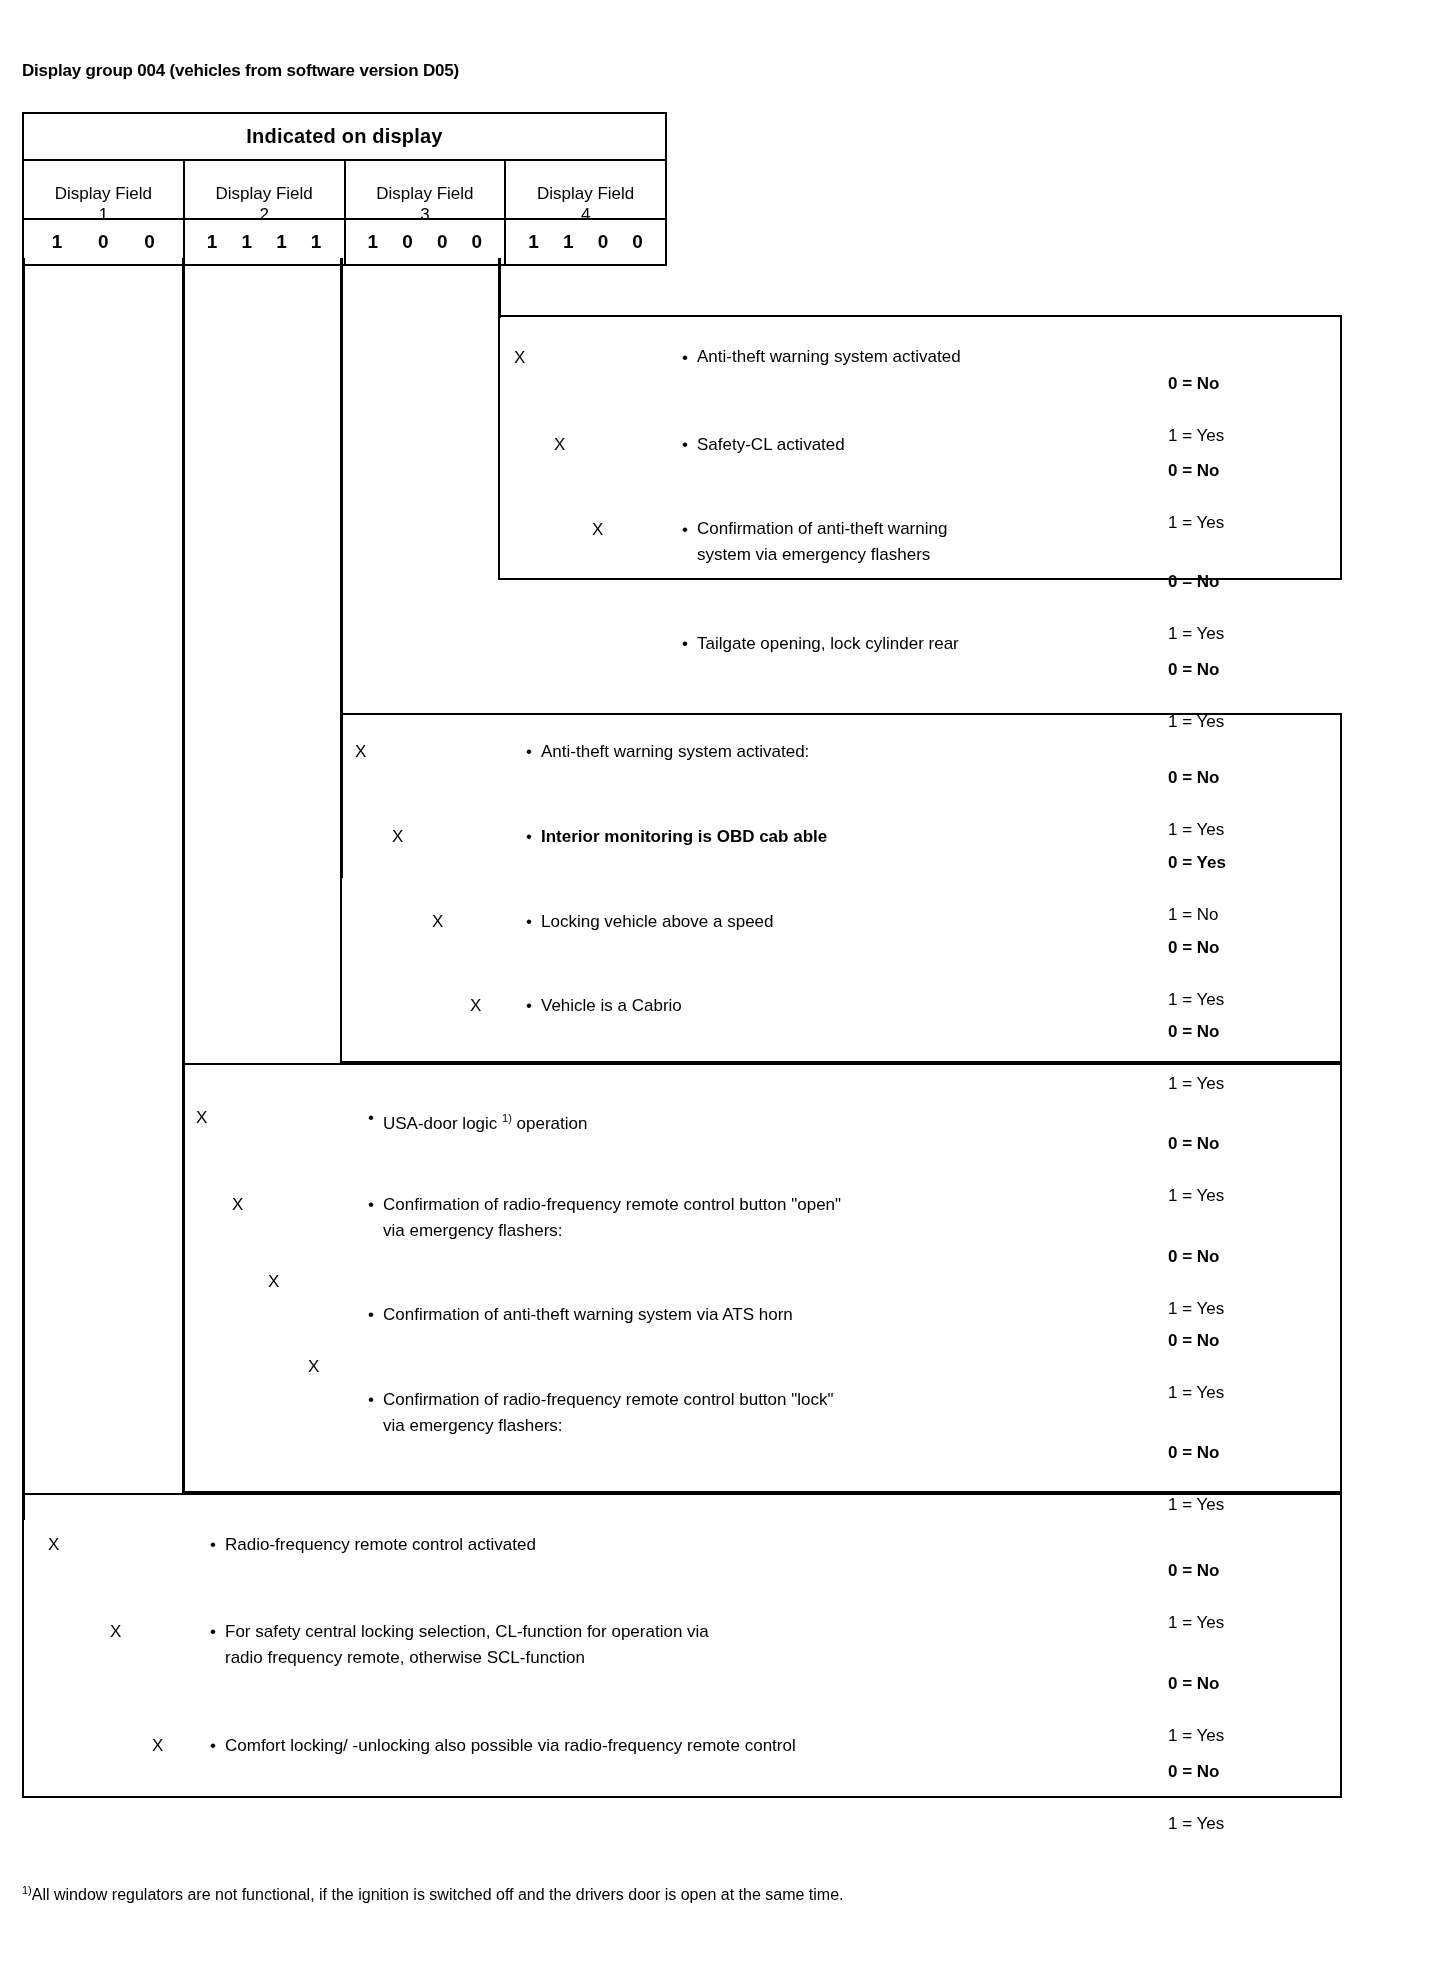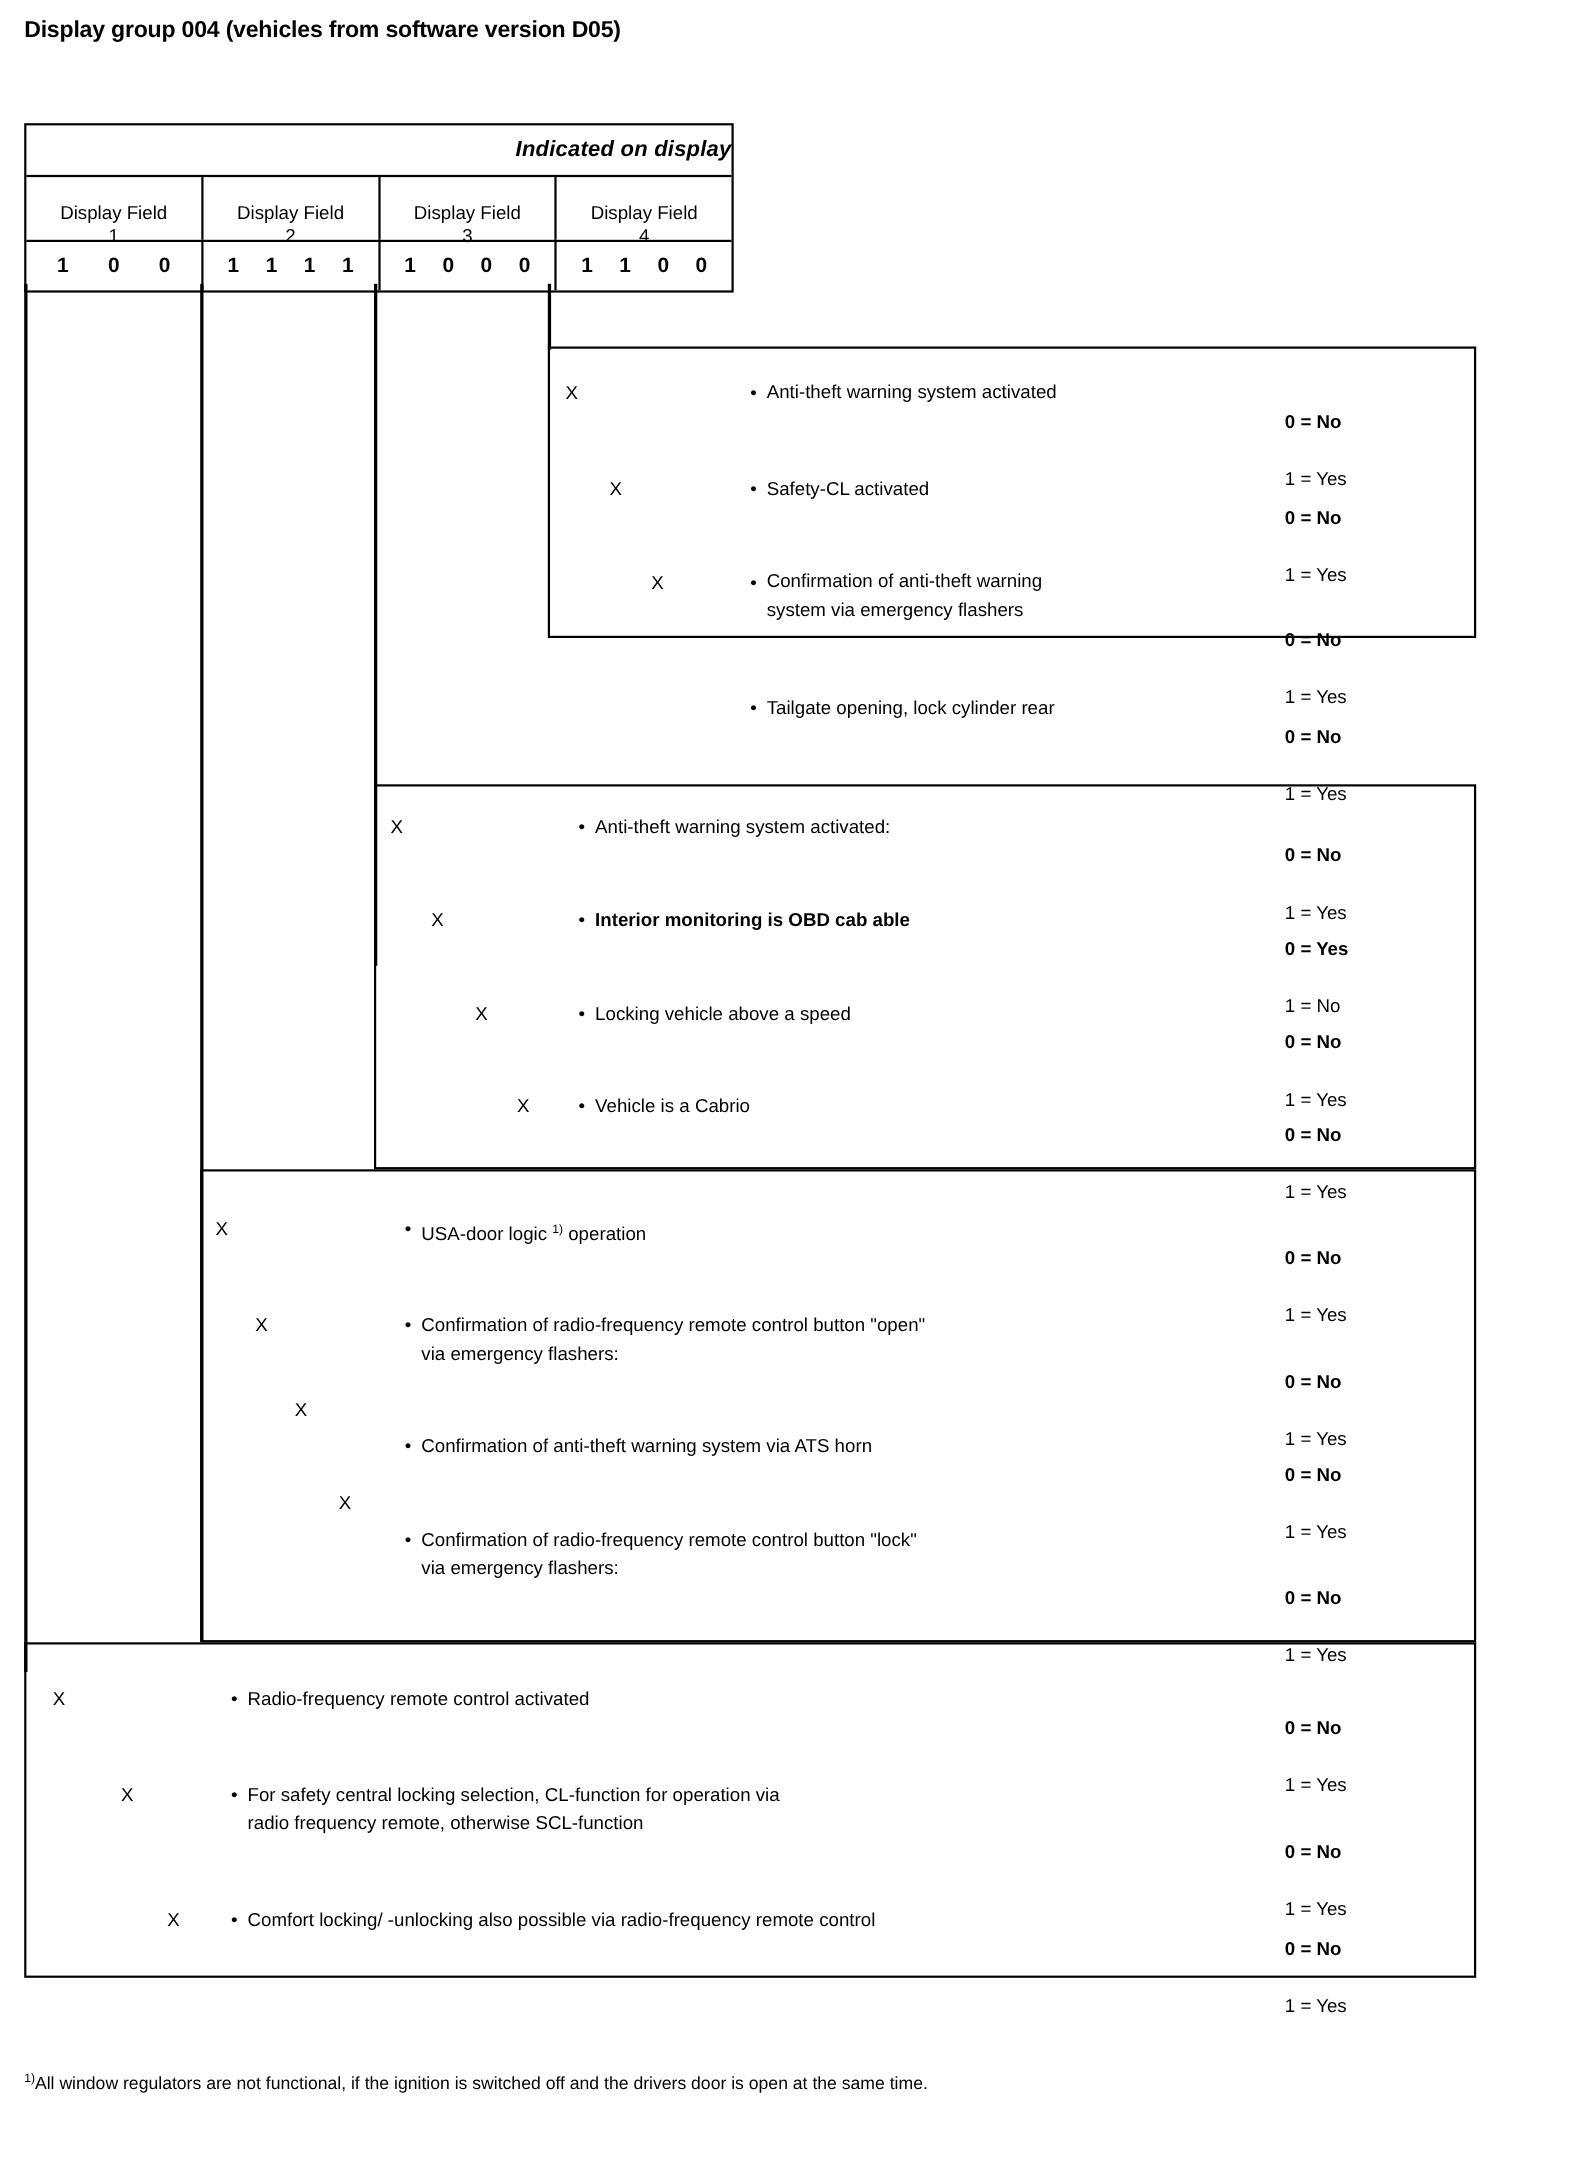--- a/index.html
+++ b/index.html
@@ -17,43 +17,43 @@
   }
 
   
   #title-block {
     position: absolute;
     left: 22px;
     top: 14px;
     width: 900px;
   }
   .title-line {
-    font-size: 21px;
+    font-size: 17px;
     font-weight: bold;
     line-height: 28px;
     letter-spacing: -0.2px;
     white-space: nowrap;
+    margin-top: 43px;
   }
 
   
   #header-table {
     position: absolute;
     left: 22px;
     top: 112px;
     width: 645px;
     border: 2.5px solid #000;
     box-sizing: border-box;
   }
   #header-title-row {
     height: 45px;
     border-bottom: 2.5px solid #000;
     display: flex;
     align-items: center;
-    justify-content: flex-end;
-    font-style: italic;
+    justify-content: center;
   }
   #header-title-row .caption {
     font-size: 20px;
     font-weight: bold;
     letter-spacing: 0.2px;
   }
   #field-names-row {
     display: flex;
     height: 57px;
     border-bottom: 2.5px solid #000;

